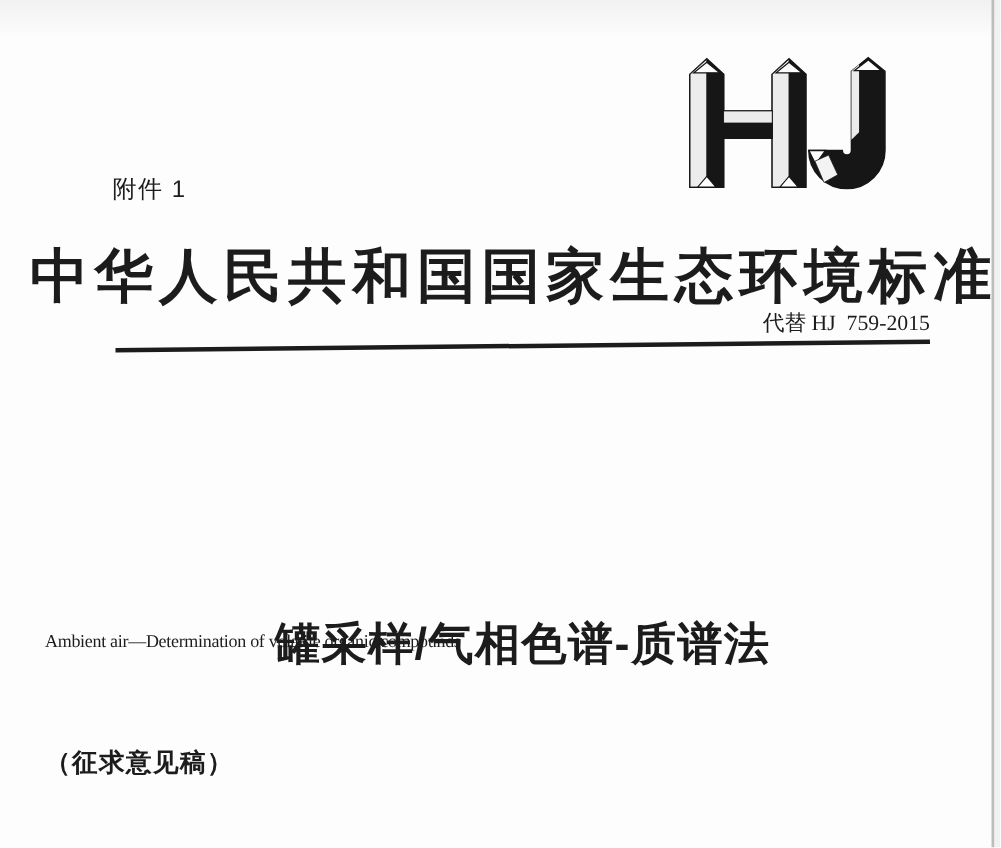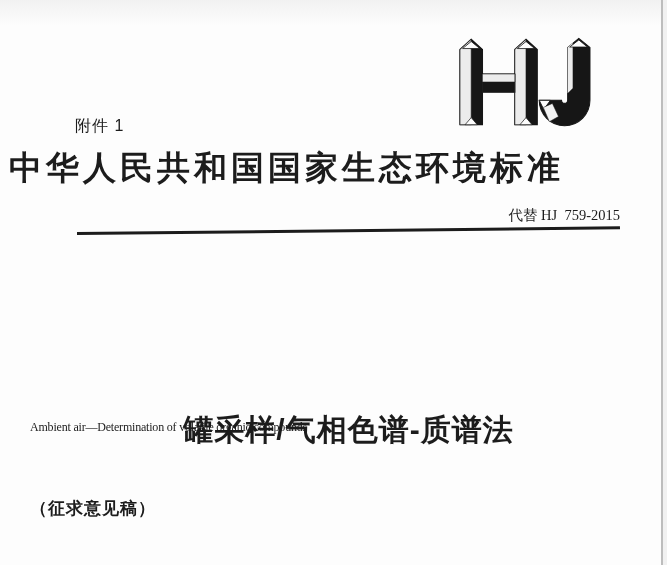--- a/index.html
+++ b/index.html
@@ -48,23 +48,24 @@
     position: absolute;
     width: 1px; height: 1px;
     overflow: hidden;
     clip-path: inset(50%);
     white-space: nowrap;
   }
   .org-title {
     position: absolute;
     left: 0; right: 0;
     top: 141px;
-    margin: 5px;
+    margin: 16px;
+    text-align: center;
     font-family: "Liberation Serif", "DejaVu Serif", serif;
-    font-size: 33px;
+    font-size: 39px;
     font-weight: 700;
     letter-spacing: 4px;
     text-indent: 4px;
     white-space: nowrap;
   }
   .std-num {
     position: absolute;
     right: 47px;
     top: 185px;
     font-size: 17px;

